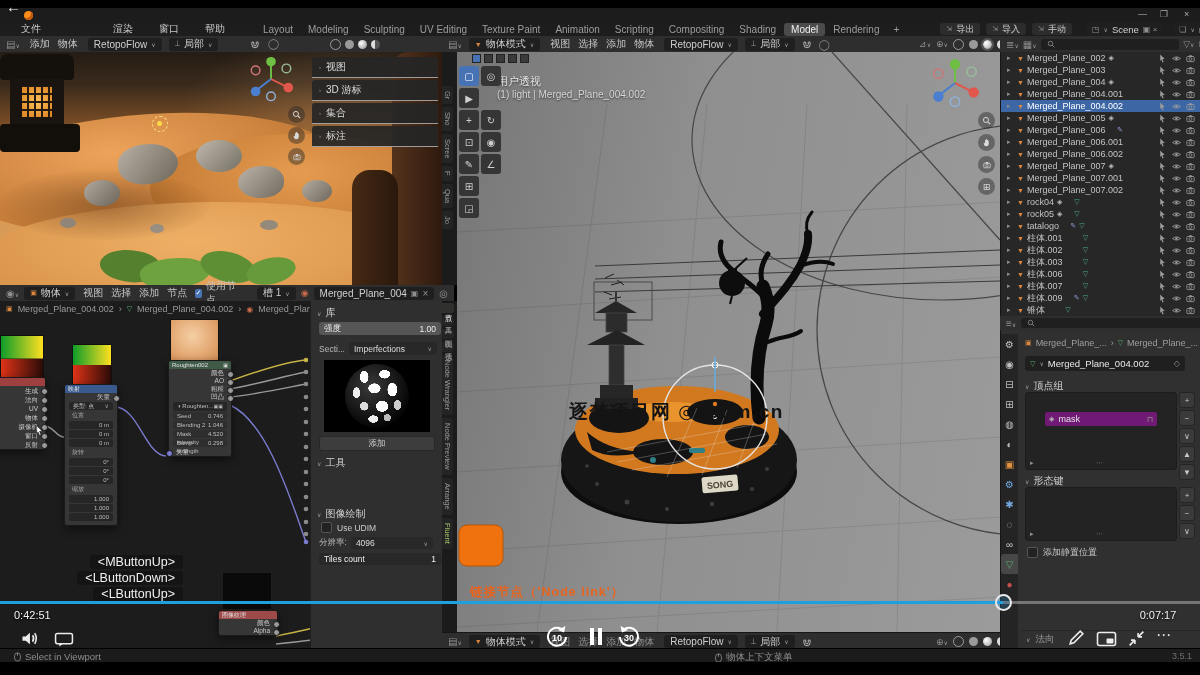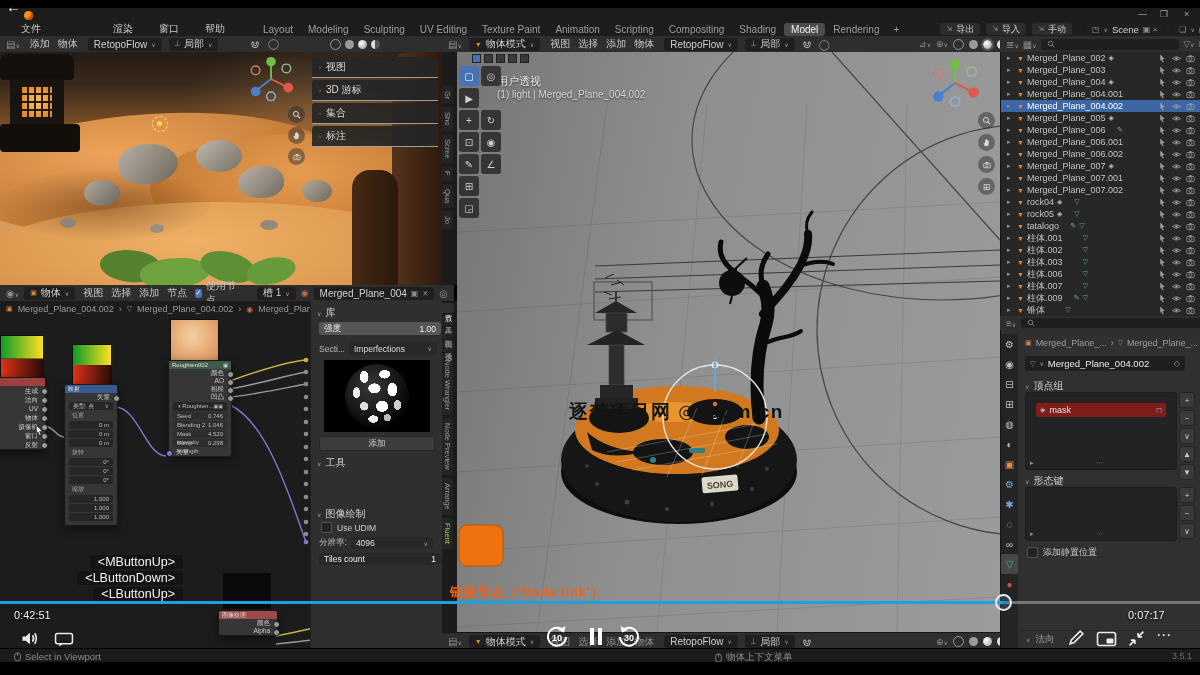--- a/index.html
+++ b/index.html
@@ -731,21 +731,21 @@
       <svg style="width:9px;height:9px;">
         <use href="#ic-hand"></use>
       </svg>
     </div>
 <div class="vbtn ab" style="left:978px;top:156px;">
       <svg style="width:10px;height:8px;">
         <use href="#ic-cam"></use>
       </svg>
     </div>
 <div class="vbtn ab" style="left:978px;top:178px;font-size:9px;">⊞</div>
-<div class="ab" style="left:450px;top:584px;font-size:12.5px;font-weight:bold;color:#e8641e;letter-spacing:1px;">链接节点（'Node link'）</div>
+<div class="ab" style="left:470px;top:584px;font-size:12.5px;font-weight:bold;color:#e8641e;letter-spacing:1px;">链接节点（'Node link'）</div>
 
 <div class="hdr ab" style="left:442px;top:632px;width:558px;height:17px;border-top:1px solid #161616;">
   <span class="dim">▤<span class="caret">∨</span></span>
   <span class="pill">
         <span style="color:#d9863f;font-size:7px;">▼</span>
         <span>物体模式</span>
         <span class="caret">∨</span>
       </span>
   <span class="row" style="gap:2px;">
         <span class="mi dim">视图</span>
@@ -1259,21 +1259,21 @@
       <span style="color:#55b06a;font-size:7px;">▽</span>
           <span class="caret">∨</span>
       <span style="font-size:9.5px;color:#e8e8e8;">Merged_Plane_004.002</span>
       <span class="dim" style="margin-left:auto;font-size:8px;">◇</span>
     </div>
     <div class="phdr" style="position:absolute;left:4px;top:49px;">
           <span class="caret">∨</span>
           <span>顶点组</span>
         </div>
     <div class="listbox" style="left:4px;top:62px;width:150px;height:76px;">
-      <div class="row" style="height:14px;background:#7f1d1d;border-radius:2px;margin:10px;padding:0 4px;gap:4px;">
+      <div class="row" style="height:14px;background:#701a75;border-radius:2px;margin:19px;padding:0 4px;gap:4px;">
         <span class="mini" style="color:#bbb;">◈</span>
         <span style="font-size:9px;color:#e4e4e4;">mask</span>
         <span class="dim" style="margin-left:auto;font-size:8px;">⊓</span>
       </div>
       <span class="ab dim" style="left:4px;bottom:2px;font-size:7px;">▸</span>
       <span class="ab dim" style="left:70px;bottom:2px;font-size:7px;">⋯</span>
     </div>
     <div class="ab" style="left:158px;top:62px;">
       <div class="sbtn">+</div>
       <div class="sbtn">−</div>
@@ -1358,21 +1358,21 @@
     <span style="width:4px;height:17px;background:#fff;"></span>
         <span style="width:4px;height:17px;background:#fff;"></span>
   </span>
   <svg style="position:absolute;left:72px;top:0;" width="26" height="26" viewBox="0 0 26 26">
     <path d="M6 7 A9 9 0 1 1 4 13" fill="none" stroke="#fff" stroke-width="2"></path>
     <path d="M4.5 2 L6 8.5 L12 6 Z" fill="#fff"></path>
     <text x="13" y="17" font-size="9" font-weight="bold" text-anchor="middle" fill="#fff">30</text>
   </svg>
 </div>
 
-<div class="ab" style="left:1128px;top:609px;width:60px;text-align:left;font-size:11px;color:#f2f2f2;text-shadow:0 1px 2px #000;z-index:42;">0:07:17</div>
+<div class="ab" style="left:1128px;top:609px;width:60px;text-align:center;font-size:11px;color:#f2f2f2;text-shadow:0 1px 2px #000;z-index:42;">0:07:17</div>
 <svg class="ab" style="left:1068px;top:629px;width:17px;height:17px;color:#ececec;z-index:42;">
       <use href="#ic-pencil"></use>
     </svg>
 <svg class="ab" style="left:1096px;top:631px;width:21px;height:16px;color:#ececec;z-index:42;">
       <use href="#ic-pip"></use>
     </svg>
 <svg class="ab" style="left:1128px;top:630px;width:17px;height:17px;color:#ececec;z-index:42;">
       <use href="#ic-shrink"></use>
     </svg>
 <span class="ab" style="left:1156px;top:626px;font-size:15px;color:#ececec;z-index:42;">⋯</span>

